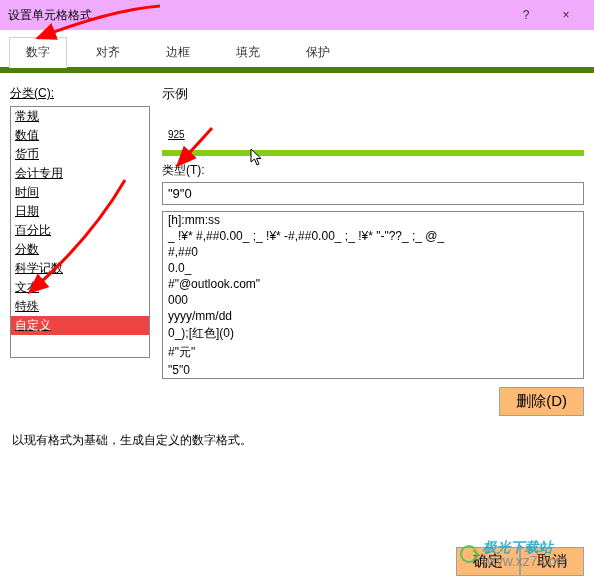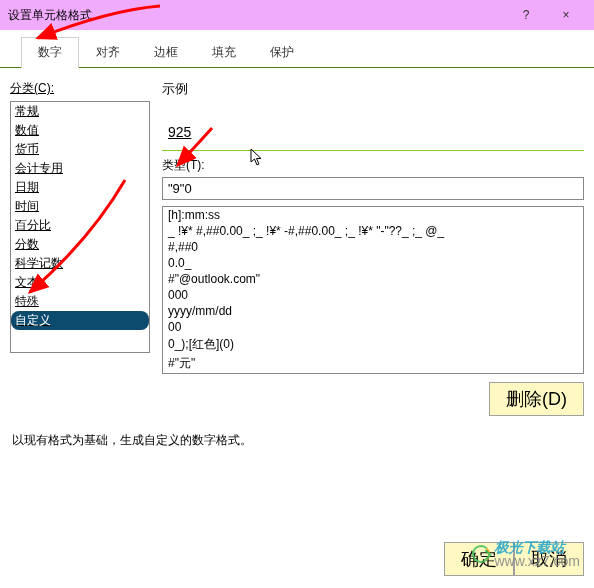--- a/index.html
+++ b/index.html
@@ -20,23 +20,23 @@
     background: #f0abfc;
   }
   .titlebar .title { flex: 1; font-size: 12px; color: #000; }
   .titlebar .btn {
     width: 40px; height: 30px;
     display: flex; align-items: center; justify-content: center;
     color: #333; cursor: pointer;
   }
   .tabs {
     display: flex;
-    border-bottom: 1px solid #4d7c0f;
-    padding-left: 21px;
-    gap: 0;
+    border-bottom: 6px solid #4d7c0f;
+    padding-left: 9px;
+    gap: 12px;
     margin-top: 6px;
   }
   .tab {
     padding: 6px 16px;
     font-size: 12px;
     color: #333;
     cursor: pointer;
     border: 1px solid transparent;
     border-bottom: none;
     position: relative;
@@ -62,36 +62,35 @@
     height: 252px;
     overflow-y: auto;
     background: #fff;
   }
   .category-list .item {
     padding: 1px 4px;
     font-size: 12px;
     cursor: pointer;
   }
   .category-list .item.selected {
-    background: #0c4a6e;
+    background: #ef4444;
     color: #fff;
-    border-radius: 8px;
   }
   .right {
     flex: 1;
   }
   .example-group {
     border: none;
     margin-bottom: 6px;
   }
   .example-group .glabel { font-size: 13px; margin-bottom: 20px;}
   .example-box {
     padding: 6px 6px 10px 6px;
-    font-size: 14px;
-    border-bottom: 1px solid #84cc16;
+    font-size: 10px;
+    border-bottom: 6px solid #84cc16;
     text-decoration: underline;
   }
   .type-label { font-size: 12px; margin: 6px 0 3px 0; display:block;}
   .type-input {
     width: 100%;
     border: 1px solid #888;
     padding: 3px 5px;
     font-size: 13px;
     font-family: inherit;
   }
@@ -110,40 +109,40 @@
     white-space: nowrap;
     overflow: hidden;
     text-overflow: ellipsis;
   }
   .delete-row {
     text-align: right;
     margin-top: 8px;
   }
   .delete-btn, .ok-btn, .cancel-btn {
     border: 1px solid #a0a0a0;
-    background: #fef9c3;
+    background: #fdba74;
     padding: 4px 16px;
-    font-size: 18px;
+    font-size: 15px;
     cursor: pointer;
     font-family: inherit;
   }
   .hint {
     padding: 8px 12px 0 12px;
     font-size: 12px;
     color: #000;
   }
   .footer {
     position: absolute;
     bottom: 12px;
     right: 10px;
     display: flex;
   }
   .watermark {
     position: absolute;
-    right: 14px;
+    right: 26px;
     bottom: 20px;
     display: flex;
     align-items: center;
     gap: 4px;
     color: #2aa7c9;
     font-size: 14px;
     opacity: 0.9;
     font-style: italic;
     pointer-events: none;
   }
@@ -197,22 +196,22 @@
 
 <div class="content">
 
   <div class="left">
     <span class="left-label">分类(C):</span>
     <div class="category-list">
       <div class="item">常规</div>
       <div class="item">数值</div>
       <div class="item">货币</div>
       <div class="item">会计专用</div>
+      <div class="item">时间</div>
       <div class="item">日期</div>
-      <div class="item">时间</div>
       <div class="item">百分比</div>
       <div class="item">分数</div>
       <div class="item">科学记数</div>
       <div class="item">文本</div>
       <div class="item">特殊</div>
       <div class="item selected">自定义</div>
     </div>
   </div>
 
   <div class="right">
@@ -225,21 +224,20 @@
     <input class="type-input" type="text" value="&quot;9&quot;0" style="">
 
     <div class="format-list">
       <div class="fitem">[h]:mm:ss</div>
       <div class="fitem">_ !¥* #,##0.00_ ;_ !¥* -#,##0.00_ ;_ !¥* "-"??_ ;_ @_</div>
       <div class="fitem">#,##0</div>
       <div class="fitem">0.0_</div>
       <div class="fitem">#"@outlook.com"</div>
       <div class="fitem">000</div>
       <div class="fitem">yyyy/mm/dd</div>
-      <div class="fitem">00</div>
       <div class="fitem">0_);[红色](0)</div>
       <div class="fitem">#"元"</div>
       <div class="fitem">"5"0</div>
     </div>
 
     <div class="delete-row">
       <button class="delete-btn">删除(D)</button>
     </div>
   </div>
 </div>

